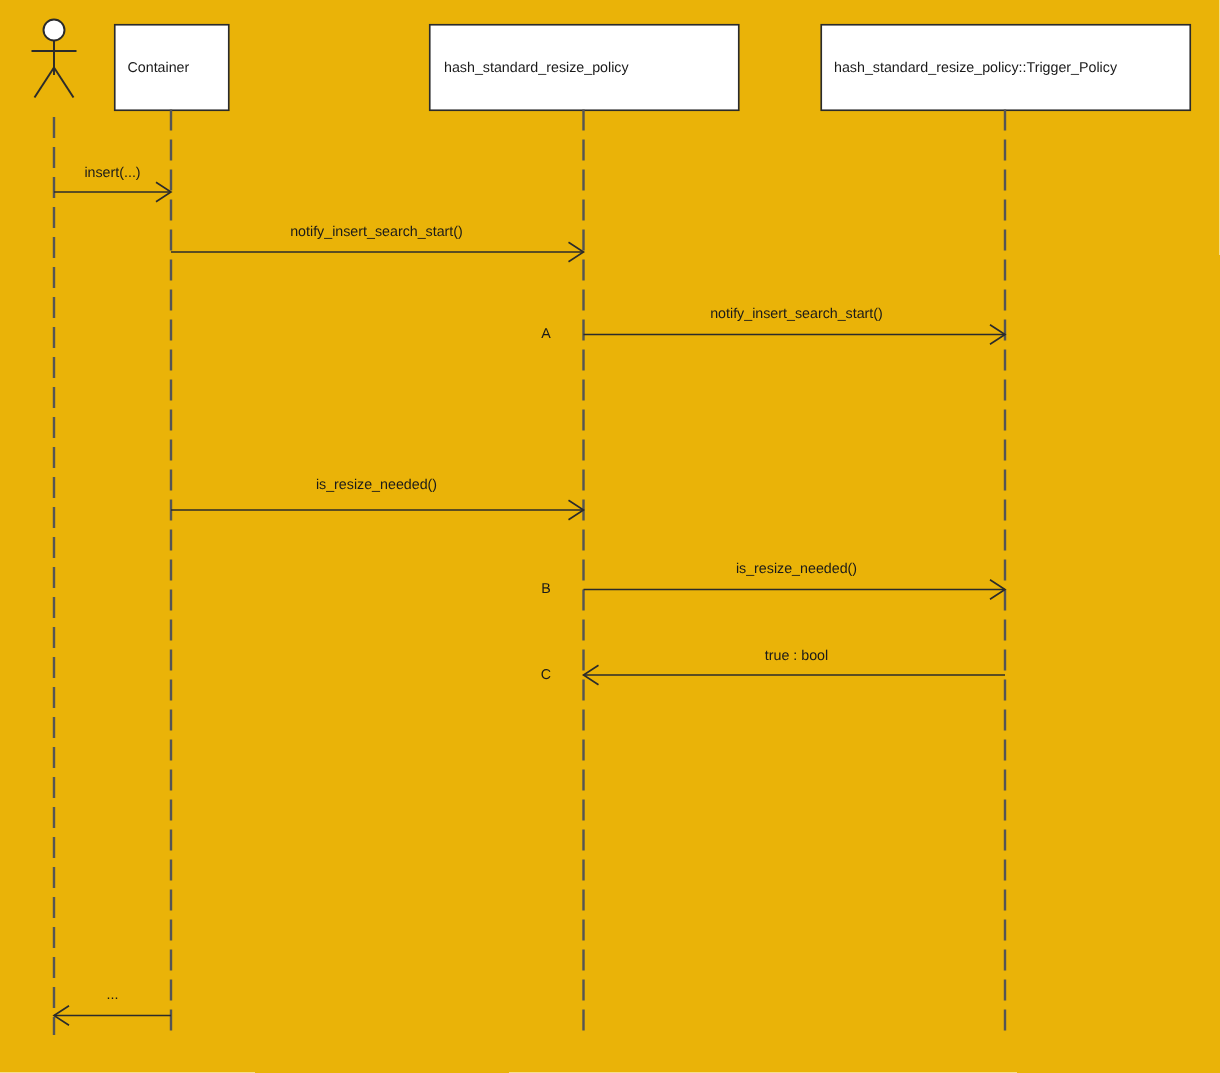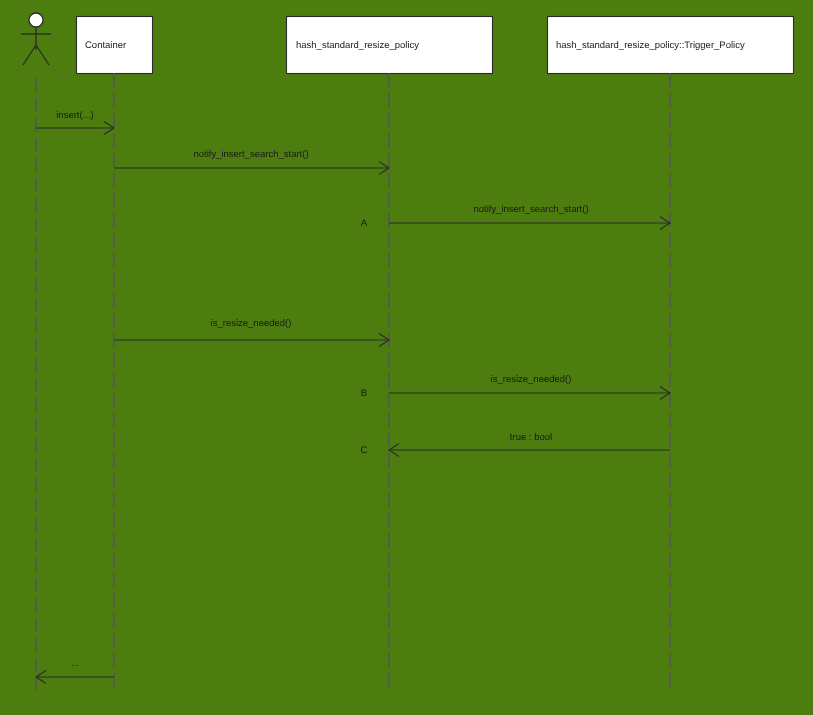--- a/index.html
+++ b/index.html
@@ -10,21 +10,21 @@
   body {
     font-family: "Liberation Sans", sans-serif;
     width: 813px;
     height: 715px;
     overflow: hidden;
   }
   #diagram-root {
     position: relative;
     width: 813px;
     height: 715px;
-    background: #4d7c0f;
+    background: #eab308;
   }
   svg.seq {
     display: block;
     width: 813px;
     height: 715px;
     shape-rendering: geometricPrecision;
     text-rendering: geometricPrecision;
   }
   .participant-box {
     fill: #ffffff;

